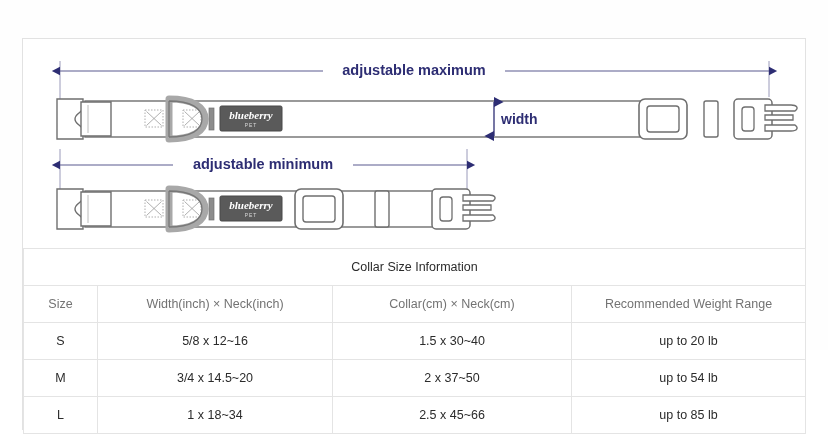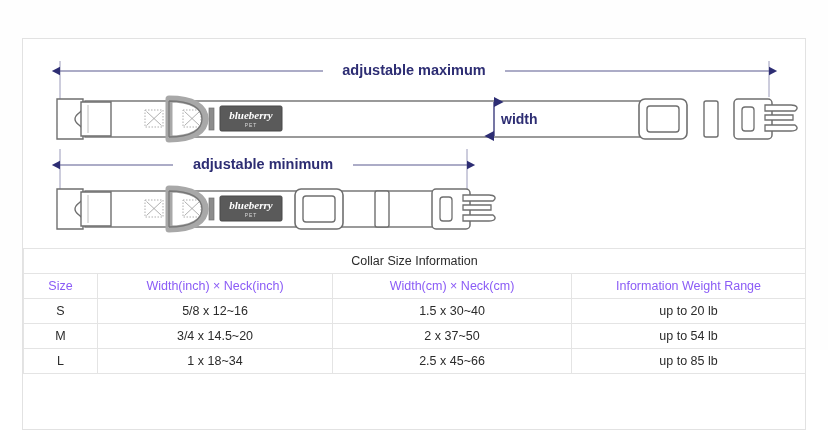--- a/index.html
+++ b/index.html
@@ -55,21 +55,21 @@
     border-collapse: collapse;
     width: 782px;
     table-layout: fixed;
   }
   table.sizes td {
     border: 1px solid #e4e4e4;
     height: 24px;
     font-size: 12.5px;
     color: #2b2b2b;
     text-align: center;
-    padding: 0;
+    padding: 6px;
     font-family: "Liberation Sans", sans-serif;
     background: #ffffff;
   }
   td.titlecell {
     text-align: left;
     padding-left: 12px;
     font-size: 13px;
     height: 28px;
     color: #222;
     border-left: none;
@@ -77,21 +77,21 @@
   }
   td.tipscell {
     text-align: left;
     padding-left: 12px;
     font-size: 12.5px;
     height: 28px;
     color: #222;
     border-left: none;
     border-right: none;
   }
-  tr.hdr td { font-size: 12.5px; color:#8b5cf6; }
+  tr.hdr td { font-size: 12.5px; color:#737373; }
 
   col.c1 { width: 74px; }
   col.c2 { width: 235px; }
   col.c3 { width: 239px; }
   col.c4 { width: 234px; }
 </style>
 </head>
 <body>
 
 <div id="root">
@@ -237,22 +237,22 @@
             <col class="c3">
             <col class="c4">
         </colgroup>
         <tbody>
           <tr>
             <td class="titlecell" colspan="4">Collar Size Information</td>
           </tr>
           <tr class="hdr">
             <td>Size</td>
             <td>Width(inch) × Neck(inch)</td>
-            <td>Width(cm) × Neck(cm)</td>
-            <td>Information Weight Range</td>
+            <td>Collar(cm) × Neck(cm)</td>
+            <td>Recommended Weight Range</td>
           </tr>
 
           <tr>
             <td>S</td>
             <td>5/8 x 12~16</td>
             <td>1.5 x 30~40</td>
             <td>up to 20 lb</td>
           </tr>
           <tr>
             <td>M</td>

